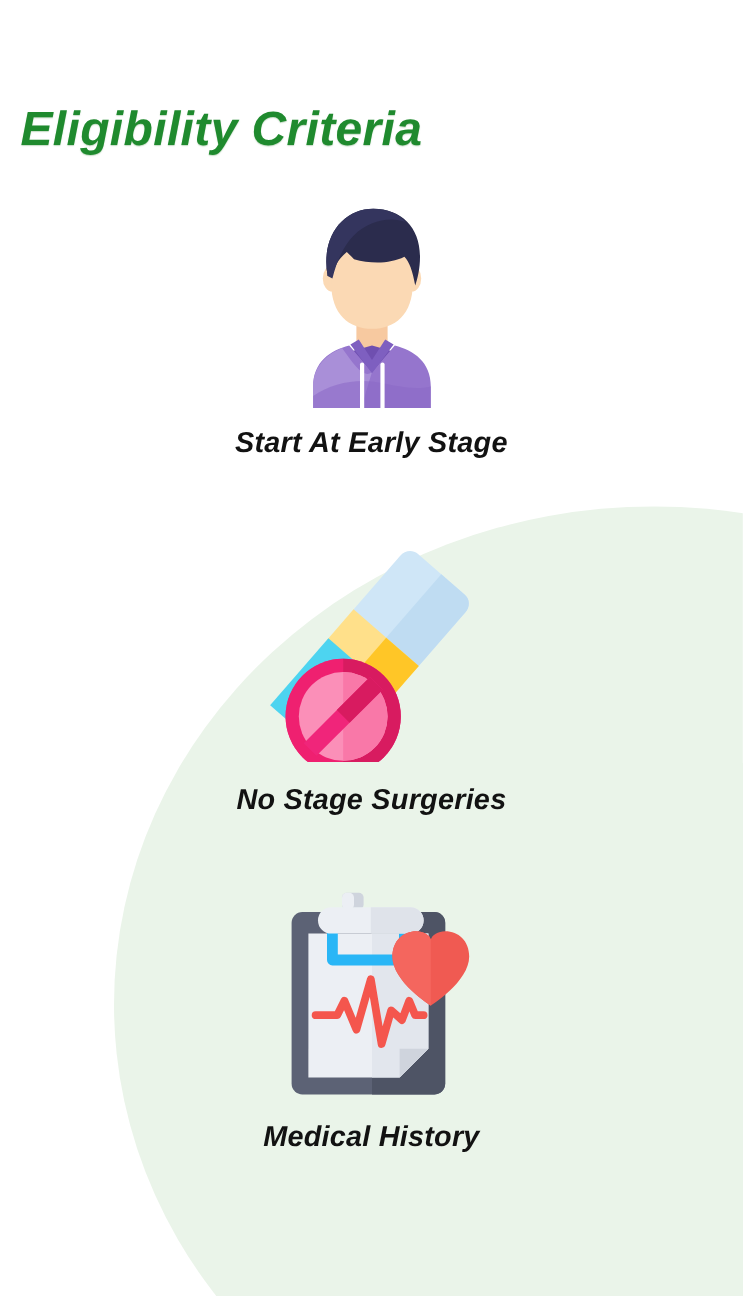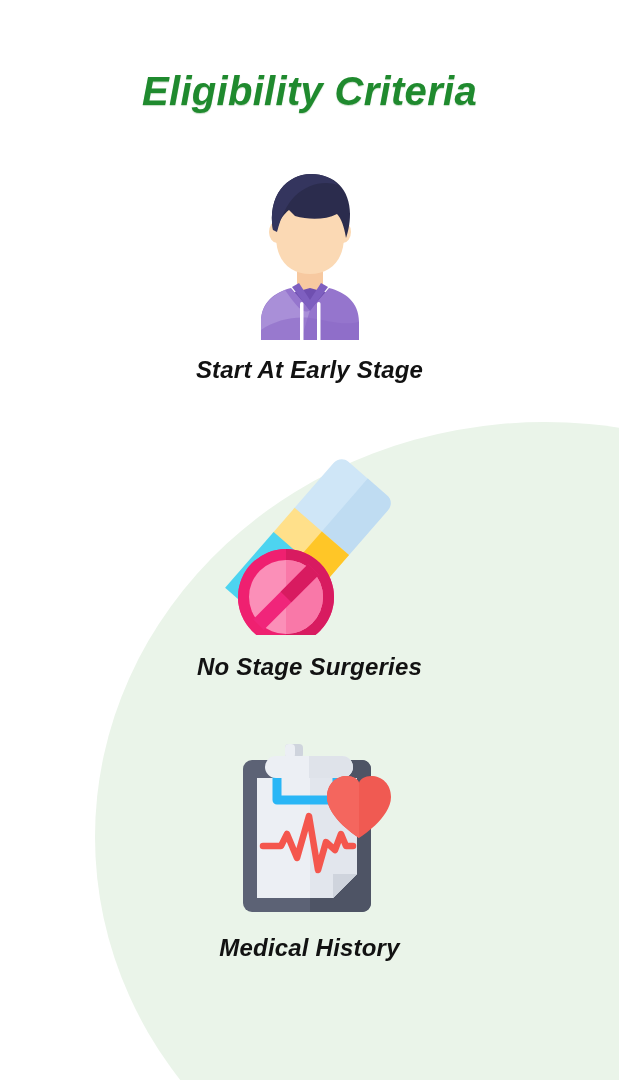--- a/index.html
+++ b/index.html
@@ -38,27 +38,26 @@
     position: relative;
     z-index: 2;
     width: 619px;
     height: 1080px;
     display: flex;
     flex-direction: column;
     align-items: center;
   }
 
   .page-title {
-    margin: 0;
+    margin: 17px;
     padding: 0;
     position: absolute;
     top: 69px;
     left: 0;
     right: 0;
-    text-align: center;
     font-family: "Liberation Sans", sans-serif;
     font-size: 40px;
     font-weight: bold;
     font-style: italic;
     letter-spacing: 0.3px;
     color: #1f8a2e;
     text-shadow: 0 1px 1px rgba(120,170,120,0.45);
   }
 
   .criteria-item {

